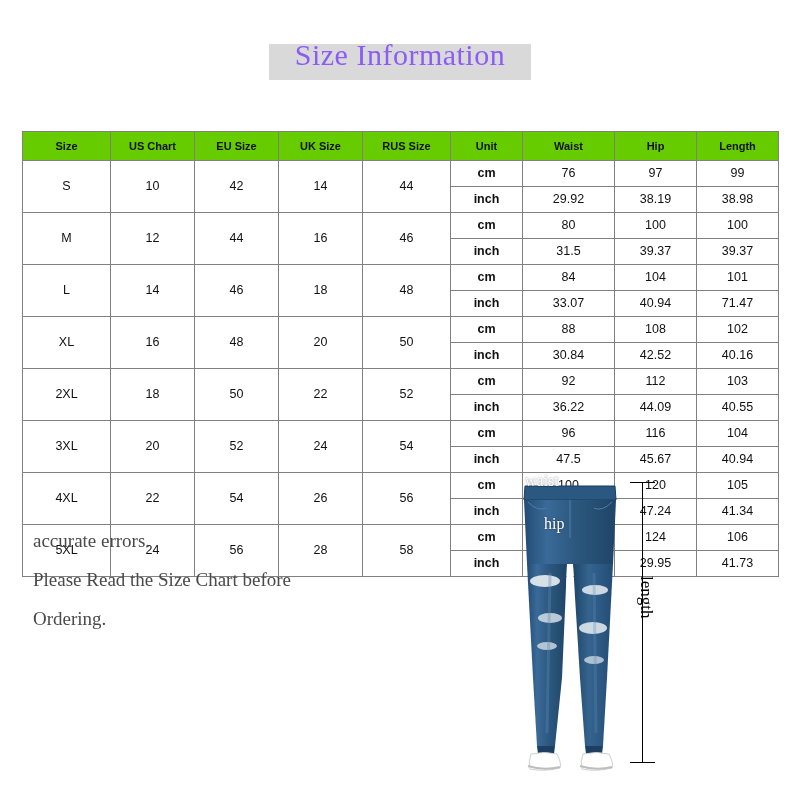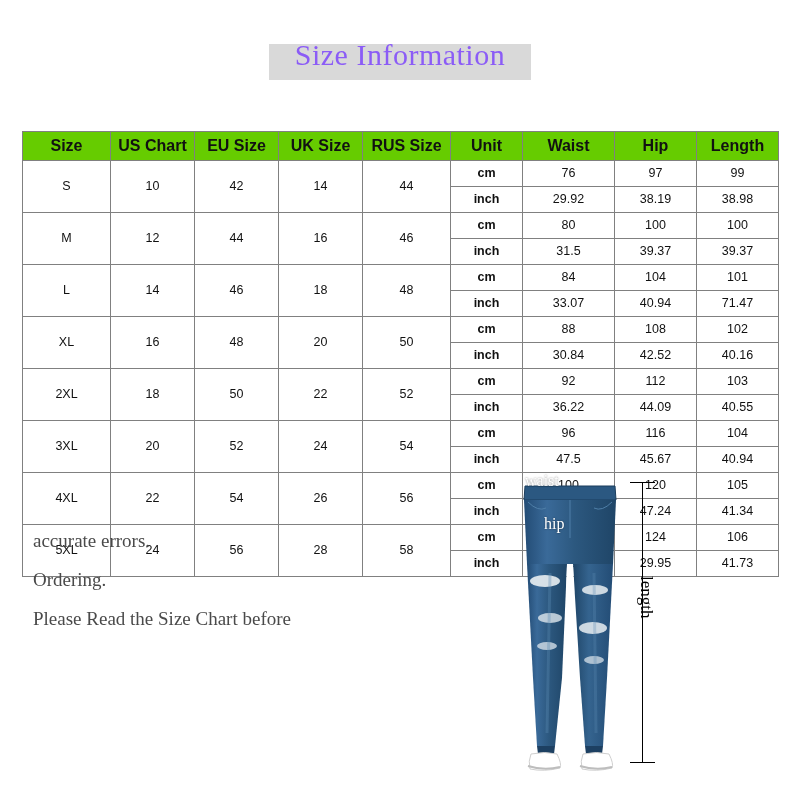--- a/index.html
+++ b/index.html
@@ -69,21 +69,21 @@
     padding: 0;
     height: 25px;
     line-height: 25px;
     background: #ffffff;
   }
   table.size-table thead th {
     background: #66cc00;
     font-weight: bold;
     height: 28px;
     line-height: 28px;
-    font-size: 16px;
+    font-size: 11px;
     color: #111111;
   }
   td.unit-cell {
     font-weight: bold;
     font-size: 12px;
     margin-top: 48px;
   }
   td.size-cell {
     font-weight: normal;
     font-size: 13px;
@@ -357,22 +357,22 @@
         <td>40.94</td>
         <td>29.95</td>
         <td>41.73</td>
       </tr>
     </tbody>
   </table>
 </div>
 
 <div class="note">
   <div>accurate errors.</div>
+  <div>Please Read the Size Chart before</div>
   <div>Ordering.</div>
-  <div>Please Read the Size Chart before</div>
 </div>
 
 <div class="illus">
 
   <svg class="jeans-img" viewBox="0 0 150 300">
     <defs>
       <linearGradient id="denimGrad" x1="0" y1="0" x2="1" y2="0">
         <stop offset="0%" stop-color="#234c75"></stop>
         <stop offset="25%" stop-color="#3a6a99"></stop>
         <stop offset="55%" stop-color="#2c587f"></stop>

